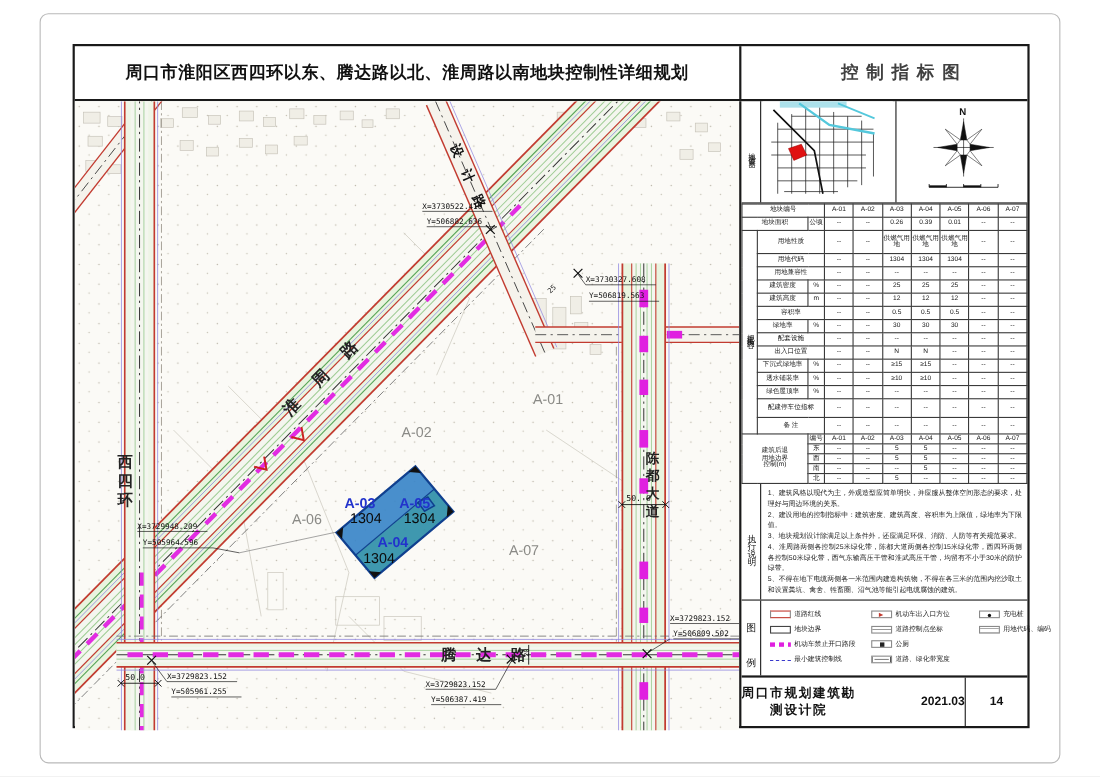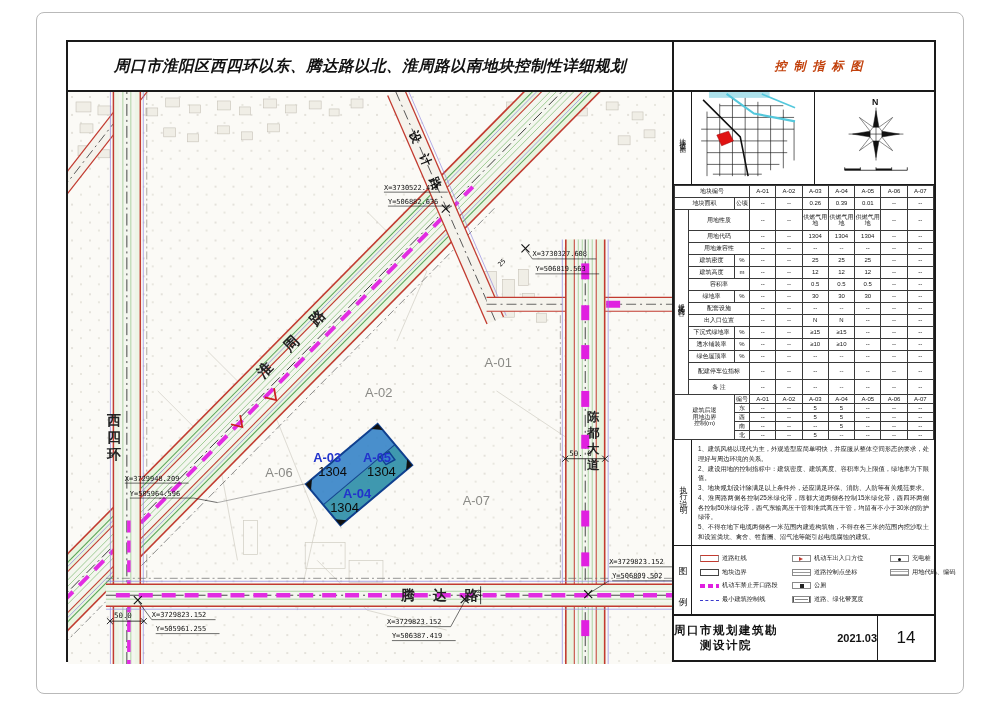--- a/index.html
+++ b/index.html
@@ -1,21 +1,21 @@
 <!DOCTYPE html>
 <html><head>
 <meta charset="utf-8">
 <style>
   html,body{margin:0;padding:0;background:#e9e9e9;}
   .page{position:relative;width:1000px;height:706px;background:#ffffff;font-family:"Liberation Sans",sans-serif;overflow:hidden;}
   .outer-border{position:absolute;left:36px;top:12px;width:926px;height:680px;border:1px solid #b9b9b9;border-radius:8px;}
   .frame{position:absolute;left:66px;top:40px;width:870px;height:622px;border:2.5px solid #1a1a1a;box-sizing:border-box;display:flex;flex-direction:column;background:#fff;}
-  .trow{flex:none;height:48px;display:flex;border-bottom:2px solid #1a1a1a;font-style:italic;}
+  .trow{flex:none;height:48px;display:flex;border-bottom:2px solid #1a1a1a;}
   .t-main{width:606px;flex:none;border-right:2px solid #1a1a1a;box-sizing:border-box;display:flex;align-items:center;justify-content:center;font-size:15.5px;font-weight:bold;letter-spacing:.5px;color:#111;}
-  .t-panel{flex:1;display:flex;align-items:center;justify-content:center;font-size:12px;font-weight:bold;letter-spacing:7px;color:#c2410c;margin-left:36px;}
+  .t-panel{flex:1;display:flex;align-items:center;justify-content:center;font-size:16px;font-weight:bold;letter-spacing:7px;color:#404040;margin-left:36px;}
   .crow{flex:1;display:flex;min-height:0;}
   .map{width:606px;flex:none;border-right:2px solid #1a1a1a;box-sizing:border-box;position:relative;background:#fbfaf6;}
   .map svg{display:block;}
   .panel{flex:1;display:flex;flex-direction:column;min-width:0;}
   .vlabel{writing-mode:vertical-lr;text-orientation:upright;font-size:6.5px;color:#111;letter-spacing:2px;line-height:1;margin:auto;}
   
   .loc-row{flex:none;height:92px;display:flex;border-bottom:1.5px solid #1a1a1a;}
   .loc-lab{width:17px;flex:none;border-right:1px solid #1a1a1a;display:flex;}
   .loc-map{width:122px;flex:none;border-right:1px solid #1a1a1a;}
   .loc-compass{flex:1;}
@@ -60,21 +60,21 @@
   .sym-toilet::after{content:"";position:absolute;left:7px;top:1.4px;width:4px;height:3.4px;background:#222;}
   .sym-road-width{background:linear-gradient(90deg,#555 0 1px,rgba(0,0,0,0) 1px calc(100% - 1px),#555 calc(100% - 1px));}
   .sym-road-width::after{content:"";position:absolute;left:2px;right:2px;top:45%;height:1px;background:#888;}
   .sym-charging::after{content:"";position:absolute;left:7px;top:1.6px;width:3.4px;height:3.4px;border-radius:50%;background:#111;}
   .sym-land-code{background:repeating-linear-gradient(0deg,#aaa 0 .7px,rgba(0,0,0,0) .7px 3px);}
   
   .footer-row{flex:1;display:flex;min-height:0;}
   .footer-main{flex:1;display:flex;align-items:center;justify-content:center;gap:20px;border-right:1px solid #1a1a1a;}
   .footer-inst{font-size:11.5px;font-weight:bold;letter-spacing:1.5px;color:#111;text-align:center;}
   .footer-date{font-size:11px;font-weight:bold;color:#111;margin-left:39px;}
-  .footer-page{width:56px;flex:none;display:flex;align-items:center;justify-content:center;font-size:17px;font-weight:normal;color:#111;text-align:right;}
+  .footer-page{width:56px;flex:none;display:flex;align-items:center;justify-content:center;font-size:11px;font-weight:bold;color:#111;text-align:right;}
 </style>
 </head>
 <body>
 
 <div class="page">
   <div class="outer-border"></div>
   <div class="frame">
 
     <div class="trow">
       <div class="t-main">周口市淮阳区西四环以东、腾达路以北、淮周路以南地块控制性详细规划</div>

